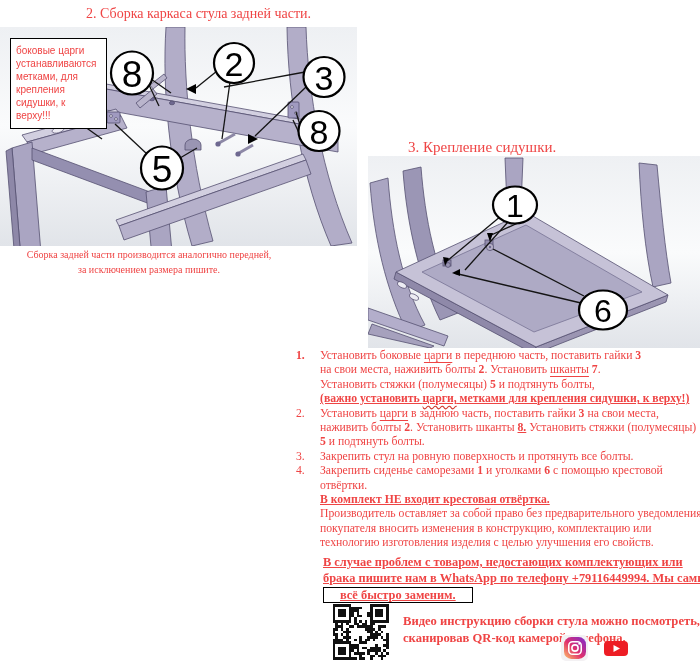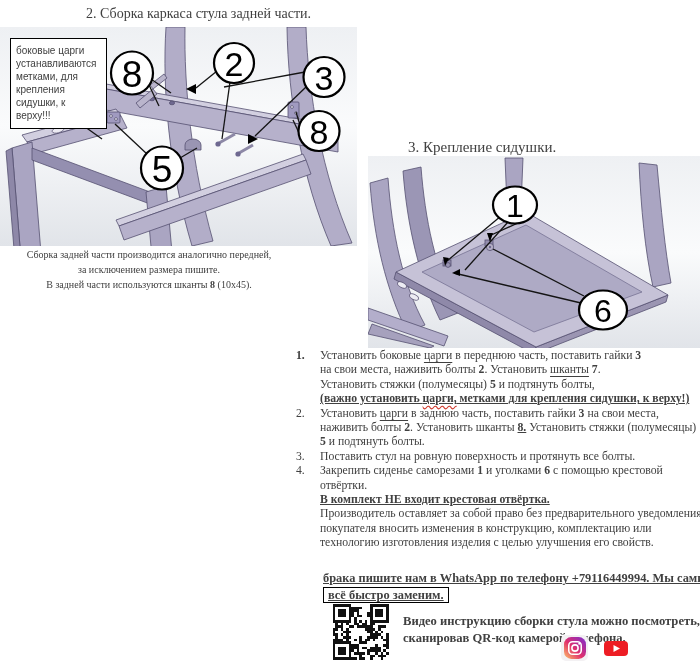--- a/index.html
+++ b/index.html
@@ -1,24 +1,24 @@
 <!DOCTYPE html>
 <html><head>
 <meta charset="utf-8">
 <style>
   html,body{margin:0;padding:0;background:#ffffff;}
   #page{position:relative;width:700px;height:665px;background:#fff;overflow:hidden;
-        font-family:"Liberation Serif", serif;color:#404040;}
+        font-family:"Liberation Serif", serif;color:#ef4444;}
   .abs{position:absolute;}
   .b{font-weight:bold;}
   .u{text-decoration:underline;}
   .w{text-decoration-line:underline;text-decoration-style:wavy;text-decoration-color:#d03a2e;
      text-decoration-thickness:1px;text-underline-offset:2.5px;text-decoration:underline;}
   .u .w{text-decoration-line:underline;text-decoration-style:wavy;text-decoration-color:#d03a2e;}
-  .boxed{border:1px solid #000;padding:0 4px;margin-top:30px;}
+  .boxed{border:1px solid #000;padding:0 16px;margin-top:30px;}
   #title2{left:86px;top:6px;font-size:14px;white-space:nowrap;}
   #title3{left:408px;top:139px;font-size:15px;white-space:nowrap;}
   .diag{position:absolute;}
   #callout-box{left:10px;top:38px;width:86px;border:1.6px solid #000;background:#fff;
      font-family:"Liberation Sans", sans-serif;font-size:10px;line-height:13px;
      padding:5px 4px 6px 5px;z-index:3;}
   #note{left:0px;top:247px;width:298px;text-align:center;font-size:10px;line-height:15.2px;}
   #instructions{left:293px;top:349px;width:404px;font-size:11.7px;line-height:14.4px;}
   .inst-row{display:flex;align-items:flex-start;}
   .inst-num{flex:0 0 27px;padding-left:3px;box-sizing:border-box;}
@@ -109,21 +109,20 @@
       <ellipse cx="162" cy="141" rx="21" ry="21.5" fill="#fff" stroke="#000" stroke-width="2.2"></ellipse>
       <text class="callout-num" x="162" y="142" font-size="37" text-anchor="middle" dominant-baseline="central">5</text>
     </g>
   </svg>
 
   <div class="abs" id="callout-box">боковые царги устанавливаются метками, для крепления сидушки, к верху!!!</div>
 
   <div class="abs" id="note">
     <div><span>Сборка задней части производится аналогично передней,</span></div>
     <div><span>за исключением размера пишите.</span></div>
-    <div><span>В задней части используются шканты </span><span class="b">8</span><span> (10x45).</span></div>
   </div>
 
   <div class="abs" id="title3">3.   Крепление сидушки.</div>
 
   <svg class="diag" style="left:368px;top:156px" width="332" height="192" viewBox="0 0 332 192">
     <defs>
       <linearGradient id="gbg2" x1="0" y1="0" x2="0" y2="1">
         <stop offset="0" stop-color="#eef0f3"></stop>
           <stop offset="0.5" stop-color="#fafbfc"></stop>
         <stop offset="1" stop-color="#e1e4e9"></stop>
@@ -173,29 +172,29 @@
       <div class="inst-row">
         <span class="inst-num b">1.</span>
         <div class="inst-text"><span>Установить боковые </span><span class="w">царги</span><span> в переднюю часть, поставить гайки </span><span class="b">3</span><br><span>на свои места, наживить болты </span><span class="b">2</span><span>. Установить </span><span class="w">шканты</span><span> </span><span class="b">7</span><span>.</span><br><span>Установить стяжки (полумесяцы) </span><span class="b">5</span><span> и подтянуть болты,</span><br><span class="b u">(важно установить </span><span class="u b"><span class="b w">царги,</span></span><span class="b u"> метками для крепления сидушки, к верху!)</span></div>
       </div>
       <div class="inst-row">
         <span class="inst-num">2.</span>
         <div class="inst-text"><span>Установить </span><span class="w">царги</span><span> в заднюю часть, поставить гайки </span><span class="b">3</span><span> на свои места,</span><br><span>наживить болты </span><span class="b">2</span><span>. Установить шканты </span><span class="b u">8.</span><span> Установить стяжки (полумесяцы)</span><br><span class="b">5</span><span> и подтянуть болты.</span></div>
       </div>
       <div class="inst-row">
         <span class="inst-num">3.</span>
-        <div class="inst-text"><span>Поставить стул на ровную поверхность и протянуть все болты.</span></div>
+        <div class="inst-text"><span>Закрепить стул на ровную поверхность и протянуть все болты.</span></div>
       </div>
       <div class="inst-row">
         <span class="inst-num">4.</span>
         <div class="inst-text"><span> Закрепить сиденье саморезами </span><span class="b">1</span><span> и уголками </span><span class="b">6</span><span> с помощью крестовой</span><br><span>отвёртки.</span><br><span class="b u">В комплект НЕ входит крестовая отвёртка.</span><br><span>Производитель оставляет за собой право без предварительного уведомления</span><br><span>покупателя вносить изменения в конструкцию, комплектацию или</span><br><span>технологию изготовления изделия с целью улучшения его свойств.</span></div>
       </div>
     </div>
 
-  <div class="abs" id="warning"><br><span class="b u">брака пишите нам в WhatsApp по телефону +79116449994. Мы сами</span><br><span class="b u boxed">всё быстро заменим.</span></div>
+  <div class="abs" id="warning"><span class="b u">В случае проблем с товаром, недостающих комплектующих или</span><br><span class="b u">брака пишите нам в WhatsApp по телефону +79116449994. Мы сами</span><br><span class="b u boxed">всё быстро заменим.</span></div>
 
   <svg class="abs" id="qr-svg" viewBox="0 0 21 21" fill="#111" shape-rendering="crispEdges">
       <rect x="0" y="0" width="1" height="1"></rect>
       <rect x="1" y="0" width="1" height="1"></rect>
       <rect x="2" y="0" width="1" height="1"></rect>
       <rect x="3" y="0" width="1" height="1"></rect>
       <rect x="4" y="0" width="1" height="1"></rect>
       <rect x="5" y="0" width="1" height="1"></rect>
       <rect x="6" y="0" width="1" height="1"></rect>
       <rect x="14" y="0" width="1" height="1"></rect>

